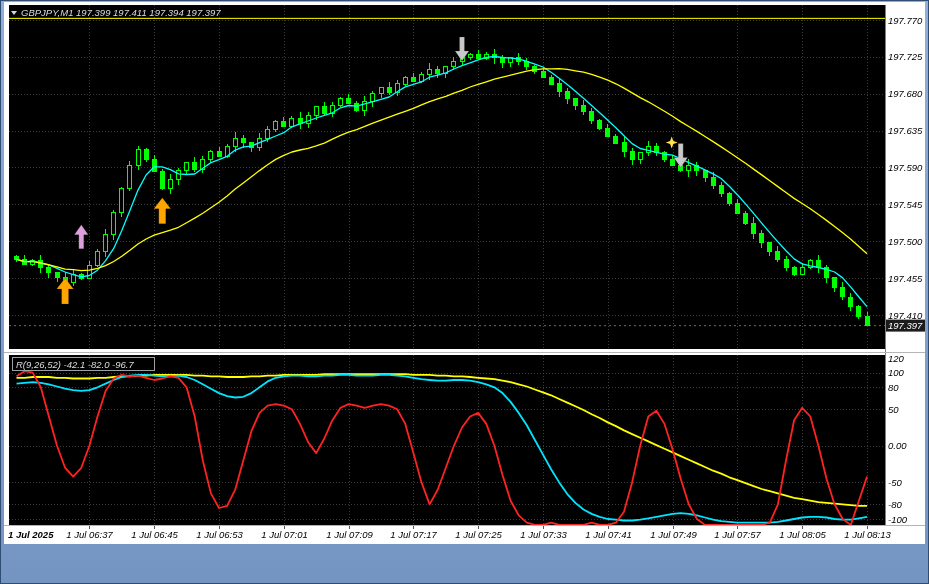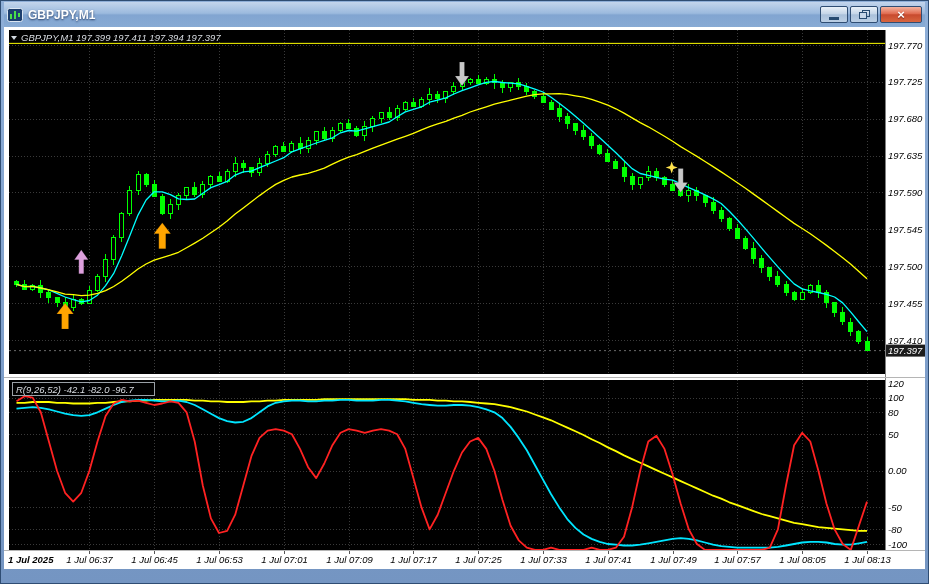--- a/index.html
+++ b/index.html
@@ -32,40 +32,20 @@
   .g-restore::after{content:"";position:absolute;bottom:0;left:0;width:6px;height:5px;border:1px solid #274a70;background:#c6d6e8;}
   .g-close{color:#fff;font-weight:bold;font-size:13px;line-height:13px;text-shadow:0 1px 1px rgba(60,0,0,.6);}
   .content{position:relative;width:921px;height:542px;background:#ffffff;overflow:hidden;font-style:italic;}
   .content svg{display:block;}
   svg text{font-family:"Liberation Sans",sans-serif;}
 </style>
 </head>
 <body>
 
 <div class="window">
-  <div class="titlebar">
-    <svg class="app-icon" width="16" height="14" viewBox="0 0 16 14">
-      <rect x="0.5" y="0.5" width="15" height="13" rx="2" fill="#1d3f6e" stroke="#dce6f2"></rect>
-      <rect x="3" y="6" width="2" height="5" fill="#49e049"></rect>
-      <rect x="7" y="3" width="2" height="8" fill="#49e049"></rect>
-      <rect x="11" y="5" width="2" height="4" fill="#49e049"></rect>
-    </svg>
-    <span class="title-text">GBPJPY,M1</span>
-    <div class="win-buttons">
-      <div class="wbtn min">
-          <span class="g-min"></span>
-        </div>
-      <div class="wbtn max">
-          <span class="g-restore"></span>
-        </div>
-      <div class="wbtn close">
-          <span class="g-close">×</span>
-        </div>
-    </div>
-  </div>
   <div class="content">
     <svg id="chart-svg" width="921" height="542" viewBox="0 0 921 542">
         <rect x="0" y="0" width="921" height="542" fill="#FFFFFF"></rect>
         <rect x="5" y="3" width="876" height="344" fill="#000000"></rect>
         <rect x="5" y="353" width="876" height="170" fill="#000000"></rect>
         <g stroke="#3A3A3A" stroke-width="1" stroke-dasharray="1,2" shape-rendering="crispEdges">
           <line x1="85.5" y1="3" x2="85.5" y2="347"></line>
           <line x1="85.5" y1="353" x2="85.5" y2="523"></line>
           <line x1="150.5" y1="3" x2="150.5" y2="347"></line>
           <line x1="150.5" y1="353" x2="150.5" y2="523"></line>

